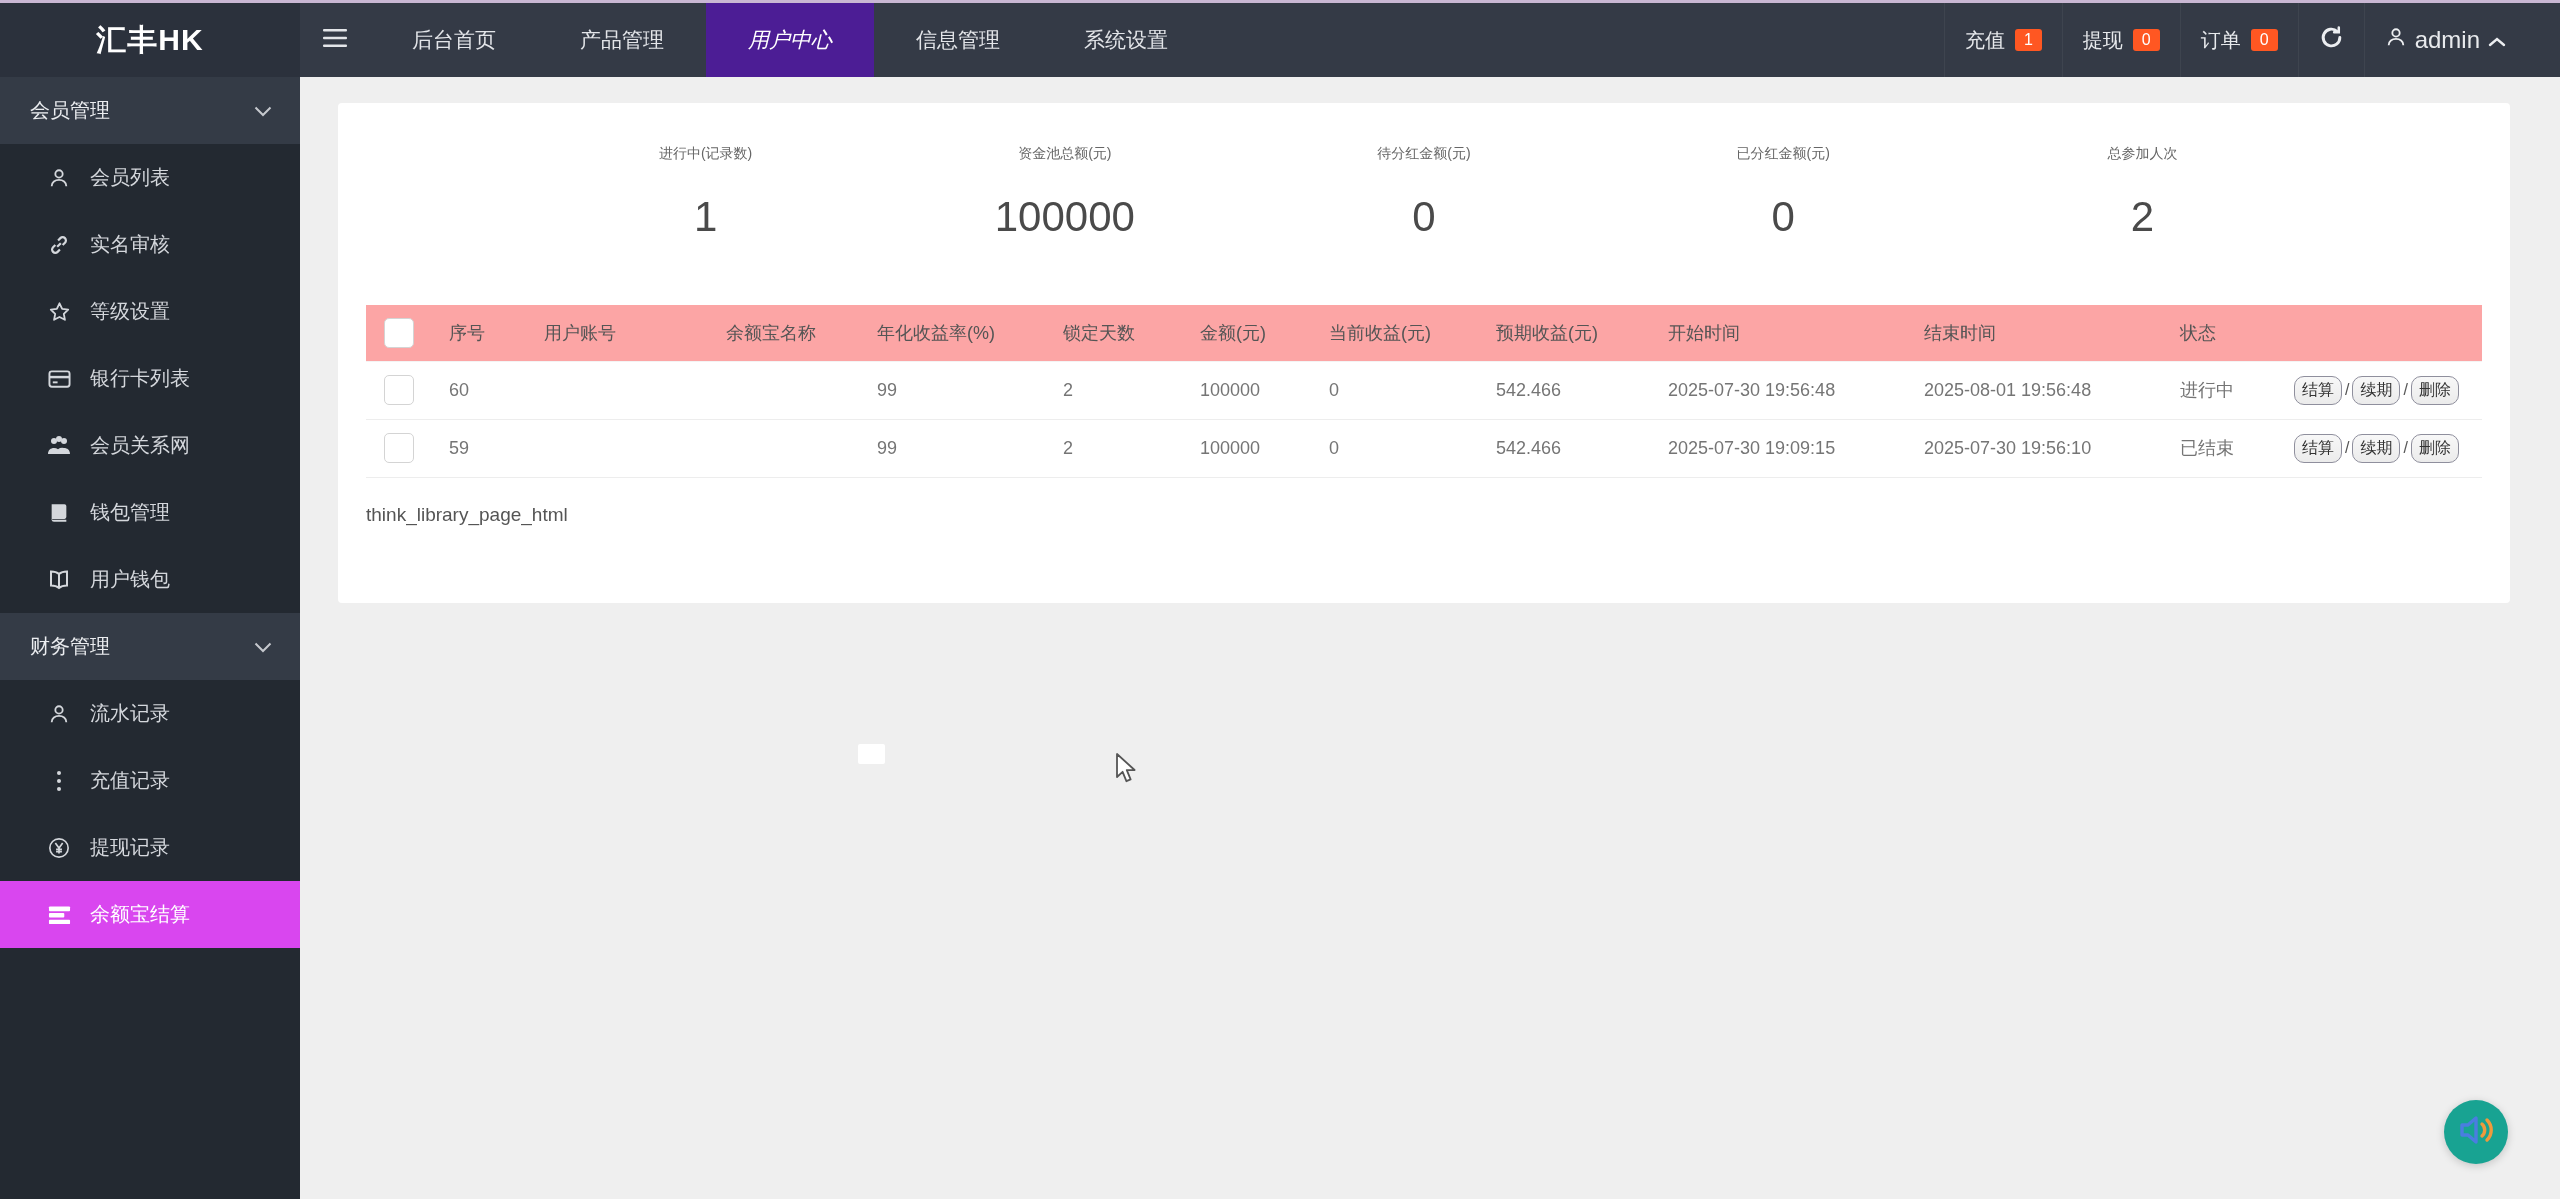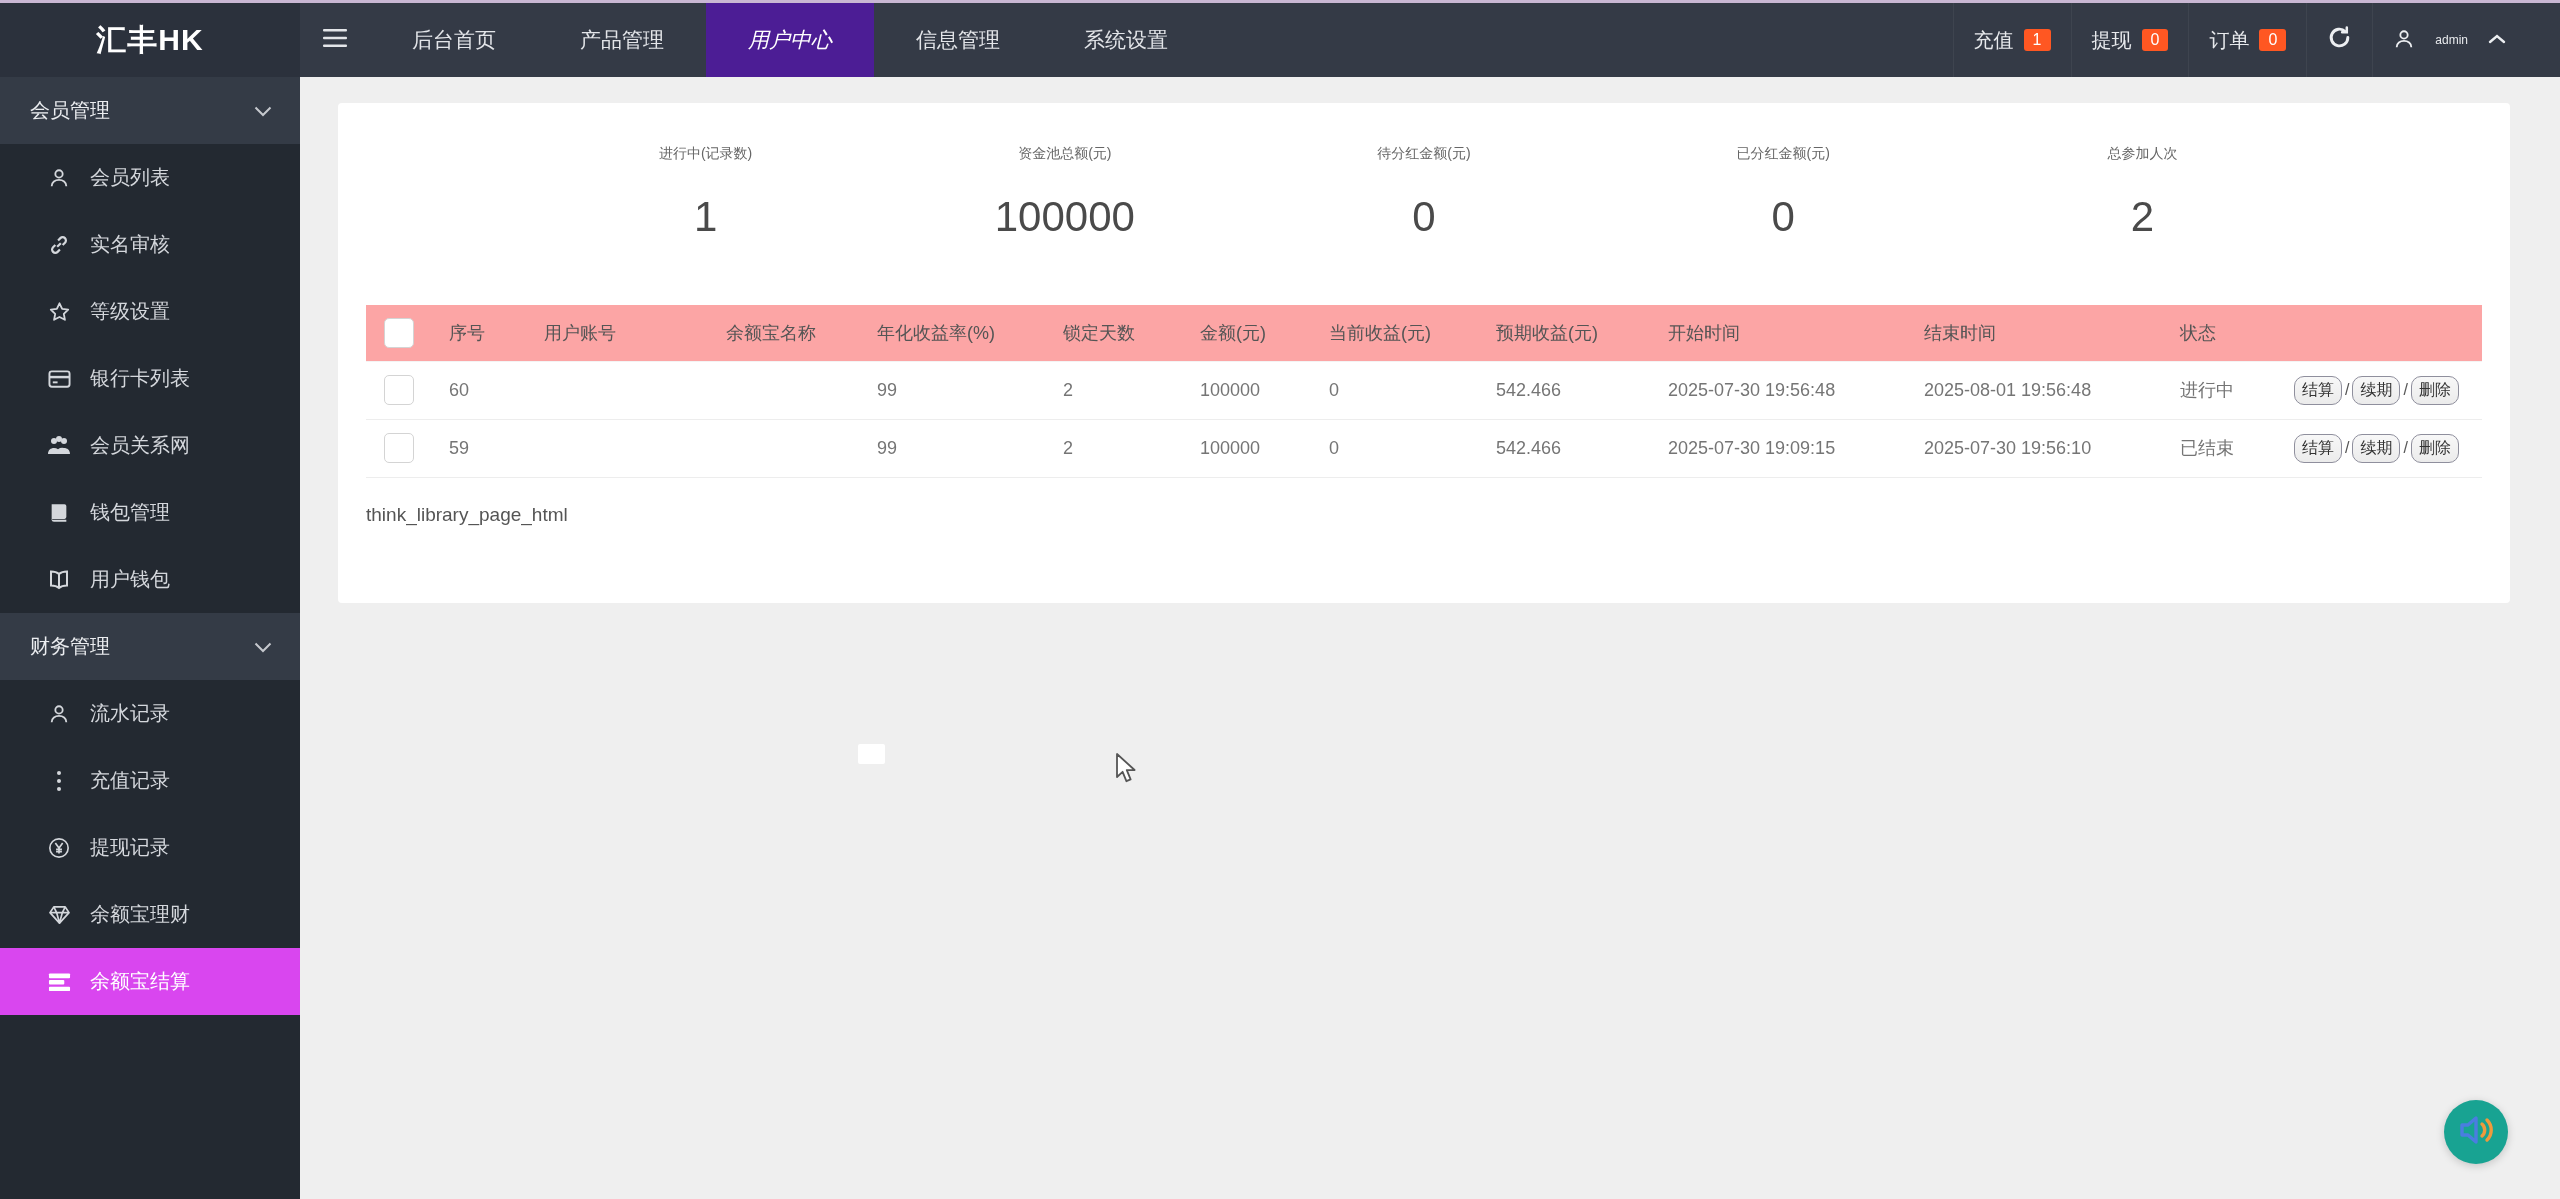--- a/index.html
+++ b/index.html
@@ -13,21 +13,21 @@
     font-size:30px; font-weight:bold; color:#ffffff; letter-spacing:1px; }
   .hamburger { width:70px; display:flex; align-items:center; justify-content:center; cursor:pointer; }
   .nav { display:flex; align-items:stretch; }
   .nav-item { padding:0 42px; display:flex; align-items:center; font-size:21px; color:#e3e5e9; cursor:pointer; }
   .nav-item.active { background:#4c1d95; color:#ffffff;font-style:italic; }
   .header-right { margin-left:auto; display:flex; align-items:center; padding-right:34px; }
   .hgroup { display:flex; align-items:center; padding:0 20px; height:74px; font-size:20px; color:#e8eaed;
     border-left:1px solid rgba(255,255,255,0.05); cursor:pointer; }
   .badge { background:#ff5722; color:#fff; font-size:16px; padding:2px 9px; border-radius:3px; margin-left:10px; }
   .icon-btn { display:flex; align-items:center; justify-content:center; }
-  .admin-group { gap:20px; font-size:12px; }
+  .admin-group { gap:8px; font-size:24px; }
 
   
   .sidebar { position:absolute; left:0; top:77px; bottom:0; width:300px; background:#232931; }
   .side-item { height:67px; display:flex; align-items:center; padding-left:44px; font-size:20px;
     color:#d4d7dc; cursor:pointer; }
   .side-item .ico { width:30px; margin-right:16px; display:flex; justify-content:center; }
   .side-header { background:#343b46; color:#ebedf0; padding-left:30px; }
   .side-header .chev { margin-left:auto; margin-right:28px; }
   .side-item.active { background:#d946ef; color:#ffffff; }
 
@@ -225,29 +225,20 @@
     <span>充值记录</span>
   </div>
   <div class="side-item">
     <span class="ico">
       <svg width="22" height="22" viewBox="0 0 24 24" fill="none" stroke="#d4d7dc" stroke-width="1.8">
           <circle cx="12" cy="12" r="10"></circle>
           <path d="M8 6.5l4 5.5 4-5.5M12 12v6M8.8 13.5h6.4M8.8 16h6.4"></path>
         </svg>
     </span>
     <span>提现记录</span>
-  </div>
-  <div class="side-item">
-    <span class="ico">
-      <svg width="23" height="20" viewBox="0 0 24 21" fill="none" stroke="#d4d7dc" stroke-width="1.8" stroke-linejoin="round">
-          <path d="M6 2h12l4 6-10 11L2 8z"></path>
-          <path d="M2 8h20M9 8l3 11M15 8l-3 11M6 2l3 6M18 2l-3 6"></path>
-        </svg>
-    </span>
-    <span>余额宝理财</span>
   </div>
   <div class="side-item active">
     <span class="ico">
       <svg width="23" height="20" viewBox="0 0 24 20" fill="#ffffff">
           <rect x="1" y="1" width="22" height="5" rx="1"></rect>
           <rect x="1" y="8" width="16" height="4.5" rx="1"></rect>
           <rect x="1" y="15" width="22" height="4.5" rx="1"></rect>
         </svg>
     </span>
     <span>余额宝结算</span>

